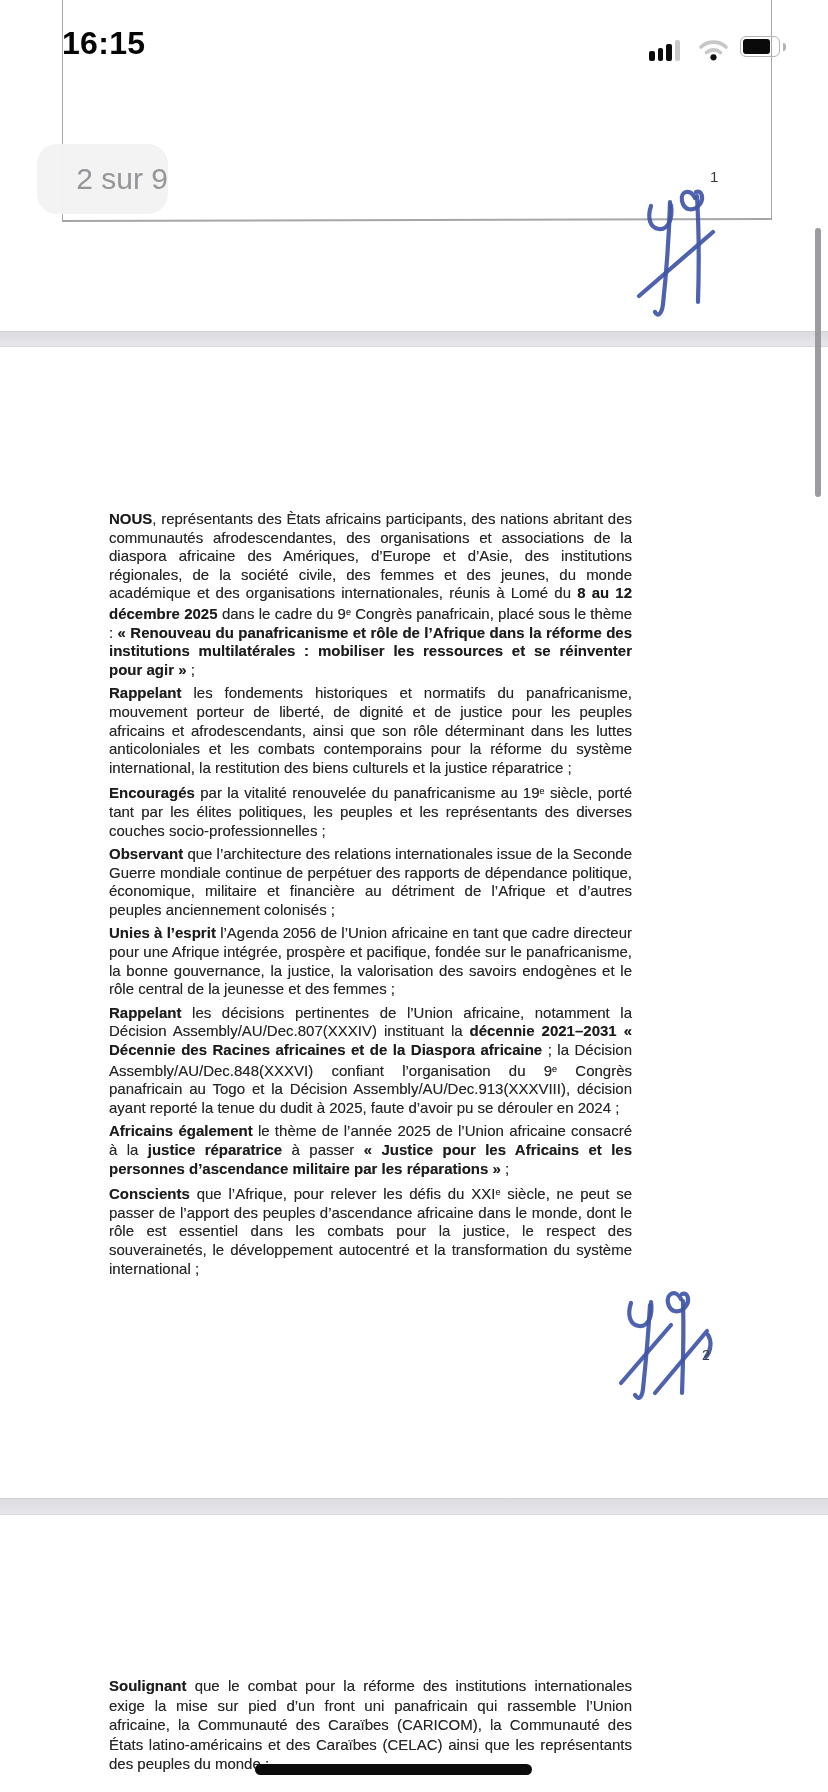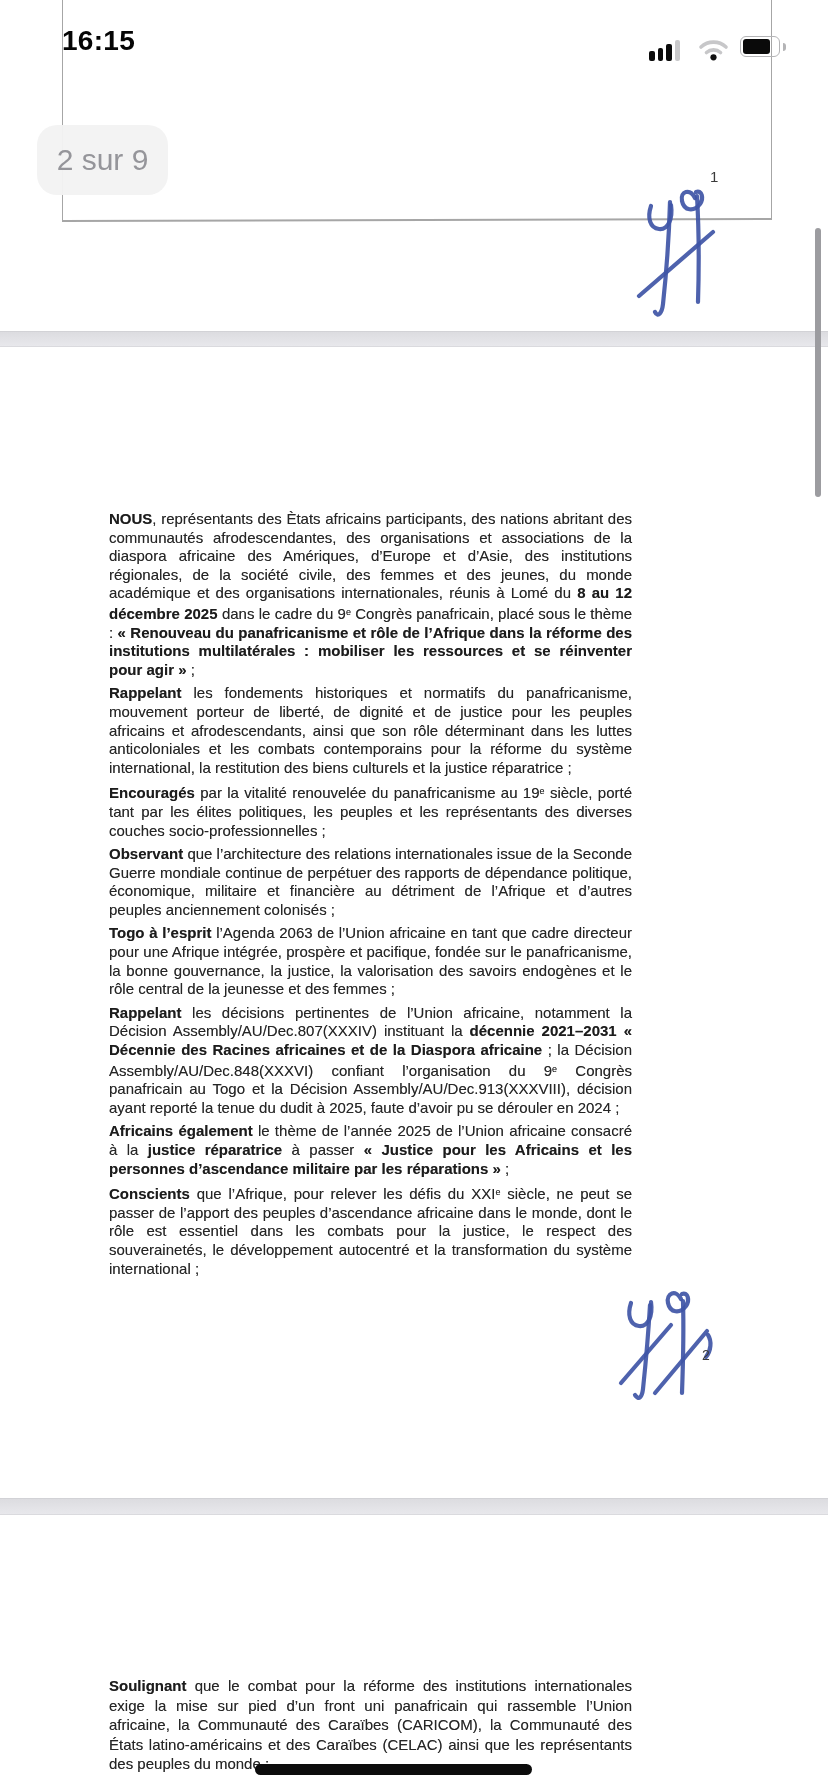--- a/index.html
+++ b/index.html
@@ -14,32 +14,32 @@
   .separator{position:absolute;left:0;width:828px;background:linear-gradient(#dcdce0,#e8e8ec);
              border-top:1px solid #d2d2d6;border-bottom:1px solid #dadade;box-sizing:border-box;}
   #sep1{top:331px;height:16px;}
   #sep2{top:1498px;height:17px;}
   
   .frame-line{position:absolute;background:#a6a6a6;}
   #frame-left{left:62px;top:0;width:1.4px;height:220px;}
   #frame-right{left:771px;top:0;width:1.4px;height:220px;}
   #frame-bottom{left:62px;top:219px;width:710px;height:1.6px;transform:rotate(-0.15deg);}
   
-  #time{left:62px;top:25px;font-size:28px;font-weight:700;color:#050505;letter-spacing:.3px;}
+  #time{left:62px;top:25px;font-size:32px;font-weight:700;color:#050505;letter-spacing:.3px;}
   #signal{left:649px;top:39px;width:34px;height:22px;}
   #signal span{position:absolute;bottom:0;width:5.5px;border-radius:2px;}
   #wifi{left:698px;top:38px;}
   #battery-body{left:740px;top:36px;width:40px;height:21px;border:1.6px solid #b4b4b6;
                 border-radius:6px;box-sizing:border-box;background:transparent;}
   #battery-fill{left:743px;top:39px;width:27px;height:15px;border-radius:3px;background:#0a0a0a;}
   #battery-cap{left:782.5px;top:42.5px;width:3.4px;height:8px;background:#b4b4b6;
                border-radius:0 3px 3px 0;}
   
-  #page-pill{left:37px;top:125px;width:131px;height:70px;border-radius:20px;
-             background:rgba(242,242,243,.96);display:flex;align-items:center;justify-content:center;
+  #page-pill{left:37px;top:144px;width:131px;height:70px;border-radius:20px;
+             background:rgba(242,242,243,.96);display:flex;align-items:center;justify-content:flex-end;
              font-size:30px;color:#95959a;}
   
   .scan-pagenum{color:#3a3a3a;font-size:15px;}
   #pg1num{left:710px;top:168px;}
   #pg2num{left:702px;top:1000px;font-size:14px;}
   
   .doc-text{position:absolute;left:109px;width:523px;text-align:justify;color:#262626;
             font-size:15px;line-height:18.6px;
             text-shadow:0 0 .5px rgba(45,45,45,.5);}
   #p2text{top:163px;}
@@ -102,21 +102,21 @@
 
   <div class="separator" id="sep1"></div>
   <div class="separator" id="sep2"></div>
 
   <div class="page-frag" id="page2">
     <div class="doc-text" id="p2text">
         <p><span class="b">NOUS</span><span>, représentants des Ètats africains participants, des nations abritant des communautés afrodescendantes, des organisations et associations de la diaspora africaine des Amériques, d’Europe et d’Asie, des institutions régionales, de la société civile, des femmes et des jeunes, du monde académique et des organisations internationales, réunis à Lomé du </span><span class="b">8 au 12 décembre 2025</span><span> dans le cadre du 9</span><span class="sup">e</span><span> Congrès panafricain, placé sous le thème : </span><span class="b">« Renouveau du panafricanisme et rôle de l’Afrique dans la réforme des institutions multilatérales : mobiliser les ressources et se réinventer pour agir »</span><span> ;</span></p>
         <p><span class="b">Rappelant</span><span> les fondements historiques et normatifs du panafricanisme, mouvement porteur de liberté, de dignité et de justice pour les peuples africains et afrodescendants, ainsi que son rôle déterminant dans les luttes anticoloniales et les combats contemporains pour la réforme du système international, la restitution des biens culturels et la justice réparatrice ;</span></p>
         <p><span class="b">Encouragés</span><span> par la vitalité renouvelée du panafricanisme au 19</span><span class="sup">e</span><span> siècle, porté tant par les élites politiques, les peuples et les représentants des diverses couches socio-professionnelles ;</span></p>
         <p><span class="b">Observant</span><span> que l’architecture des relations internationales issue de la Seconde Guerre mondiale continue de perpétuer des rapports de dépendance politique, économique, militaire et financière au détriment de l’Afrique et d’autres peuples anciennement colonisés ;</span></p>
-        <p><span class="b">Togo à l’esprit</span><span> l’Agenda 2063 de l’Union africaine en tant que cadre directeur pour une Afrique intégrée, prospère et pacifique, fondée sur le panafricanisme, la bonne gouvernance, la justice, la valorisation des savoirs endogènes et le rôle central de la jeunesse et des femmes ;</span></p>
+        <p><span class="b">Unies à l’esprit</span><span> l’Agenda 2056 de l’Union africaine en tant que cadre directeur pour une Afrique intégrée, prospère et pacifique, fondée sur le panafricanisme, la bonne gouvernance, la justice, la valorisation des savoirs endogènes et le rôle central de la jeunesse et des femmes ;</span></p>
         <p><span class="b">Rappelant</span><span> les décisions pertinentes de l’Union africaine, notamment la Décision Assembly/AU/Dec.807(XXXIV) instituant la </span><span class="b">décennie 2021–2031 « Décennie des Racines africaines et de la Diaspora africaine</span><span> ; la Décision Assembly/AU/Dec.848(XXXVI) confiant l’organisation du 9</span><span class="sup">e</span><span> Congrès panafricain au Togo et la Décision Assembly/AU/Dec.913(XXXVIII), décision ayant reporté la tenue du dudit à 2025, faute d’avoir pu se dérouler en 2024 ;</span></p>
         <p><span class="b">Africains également</span><span> le thème de l’année 2025 de l’Union africaine consacré à la </span><span class="b">justice réparatrice</span><span> à passer </span><span class="b">« Justice pour les Africains et les personnes d’ascendance militaire par les réparations »</span><span> ;</span></p>
         <p><span class="b">Conscients</span><span> que l’Afrique, pour relever les défis du XXI</span><span class="sup">e</span><span> siècle, ne peut se passer de l’apport des peuples d’ascendance africaine dans le monde, dont le rôle est essentiel dans les combats pour la justice, le respect des souverainetés, le développement autocentré et la transformation du système international ;</span></p>
       </div>
 
     <svg class="abs sig" style="left:615px;top:938px;" width="110" height="125" viewBox="0 0 110 125">
       <path d="M16,18 C12,30 15,40 24,41 C33,42 38,31 36,17"></path>
       <path d="M35,20 C33,55 30,85 28,104 C27,112 24,116 20,110"></path>
       <path d="M66,14 C61,4 51,8 53,18 C55,28 65,29 71,21 C75,15 73,7 67,9"></path>
       <path d="M68,16 C69,48 68,80 67,108"></path>

